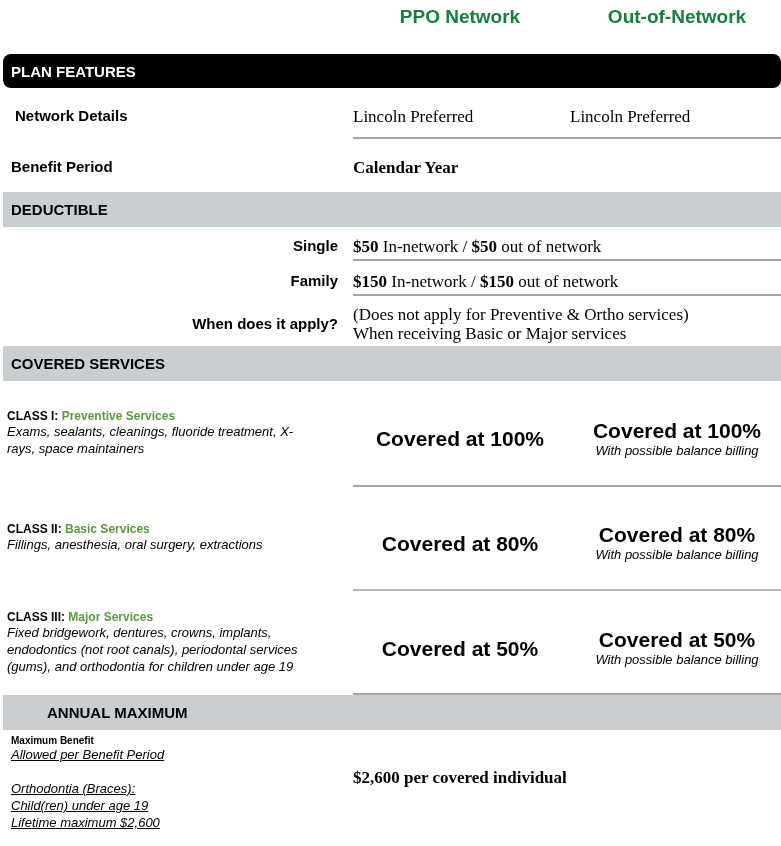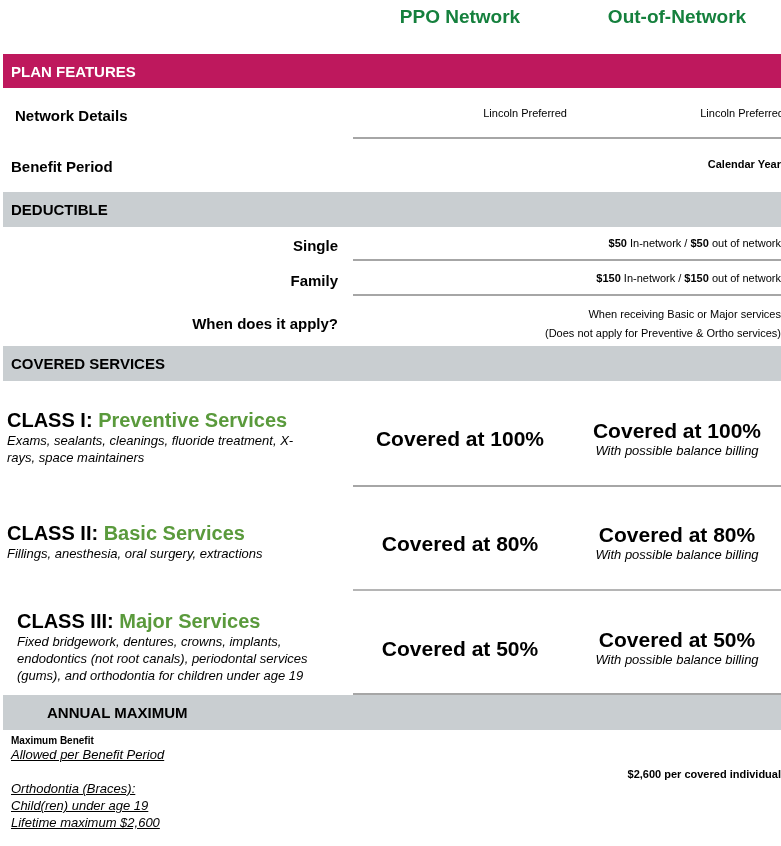--- a/index.html
+++ b/index.html
@@ -6,31 +6,31 @@
     html, body { width: 781px; height: 846px; background: #ffffff; overflow: hidden; }
     body { font-family: "Liberation Sans", sans-serif; color: #000; position: relative; }
 
     .abs { position: absolute; }
 
     .col-head { position: absolute; top: 6px; font-size: 19px; font-weight: bold; color: #15803d; text-align: center; }
     .col-head.ppo { left: 353px; width: 214px; }
     .col-head.oon { left: 570px; width: 214px; }
 
     .band { position: absolute; left: 3px; width: 778px; display: flex; align-items: center; padding-left: 8px; font-size: 15px; font-weight: bold; }
-    .band.dark { background: #be185d; color: #ffffff; }
+    .band.dark { background: #000000; color: #ffffff; border-radius: 8px; }
     .band.light { background: #c9ced1; color: #000; }
 
     .rule { position: absolute; left: 353px; width: 428px; height: 2px; background: #a6a6a6; }
 
     .lbl { position: absolute; font-size: 15px; font-weight: bold; }
     .lbl.right { text-align: right; }
-    .cell { position: absolute; font-size: 11px; text-align: right; }
+    .cell { position: absolute; font-size: 17px; text-align: left; font-family: Liberation Serif, serif; }
     .cell b { font-weight: bold; }
 
-    .svc-title { font-size: 20px; font-weight: bold; }
+    .svc-title { font-size: 12px; font-weight: bold; }
     .svc-title .green { color: #5a9a3c; }
     .svc-desc { font-size: 13px; font-style: italic; line-height: 17px; }
 
     .cov { position: absolute; text-align: center; }
     .cov .main { font-size: 21px; font-weight: bold; }
     .cov .sub { font-size: 13px; font-style: italic; }
 
     .max-title { font-size: 10px; font-weight: bold; }
     .max-sub { font-size: 13px; font-style: italic; line-height: 17px; text-decoration: underline; }
   </style>
@@ -59,22 +59,22 @@
 <div class="rule" style="top:259px;"></div>
 
 <div class="lbl right" style="left:0;width:338px;top:272px;">Family</div>
 <div class="cell" style="left:353px;width:428px;top:272px;">
   <b>$150</b><span> In-network / </span><b>$150</b><span> out of network</span>
 </div>
 <div class="rule" style="top:294px;"></div>
 
 <div class="lbl right" style="left:0;width:338px;top:315px;">When does it apply?</div>
 <div class="cell" style="left:353px;width:428px;top:305px;line-height:19px;">
+  <div>(Does not apply for Preventive &amp; Ortho services)</div>
   <div>When receiving Basic or Major services</div>
-  <div>(Does not apply for Preventive &amp; Ortho services)</div>
 </div>
 
 <div class="band light" style="top:346px;height:35px;">COVERED SERVICES</div>
 
 <div class="abs" style="left:7px;top:409px;width:330px;">
   <div class="svc-title"><span>CLASS I: </span><span class="green">Preventive Services</span></div>
   <div class="svc-desc">
     <div>Exams, sealants, cleanings, fluoride treatment, X-</div>
     <div>rays, space maintainers</div>
   </div>
@@ -96,21 +96,21 @@
 </div>
 <div class="cov" style="left:353px;width:214px;top:532px;">
   <div class="main">Covered at 80%</div>
 </div>
 <div class="cov" style="left:570px;width:214px;top:523px;">
   <div class="main">Covered at 80%</div>
   <div class="sub">With possible balance billing</div>
 </div>
 <div class="rule" style="top:589px;background:#b5b5b5;"></div>
 
-<div class="abs" style="left:17px;top:610px;width:340px;">
+<div class="abs" style="left:7px;top:610px;width:340px;">
   <div class="svc-title"><span>CLASS III: </span><span class="green">Major Services</span></div>
   <div class="svc-desc">
     <div>Fixed bridgework, dentures, crowns, implants,</div>
     <div>endodontics (not root canals), periodontal services</div>
     <div>(gums), and orthodontia for children under age 19</div>
   </div>
 </div>
 <div class="cov" style="left:353px;width:214px;top:637px;">
   <div class="main">Covered at 50%</div>
 </div>

